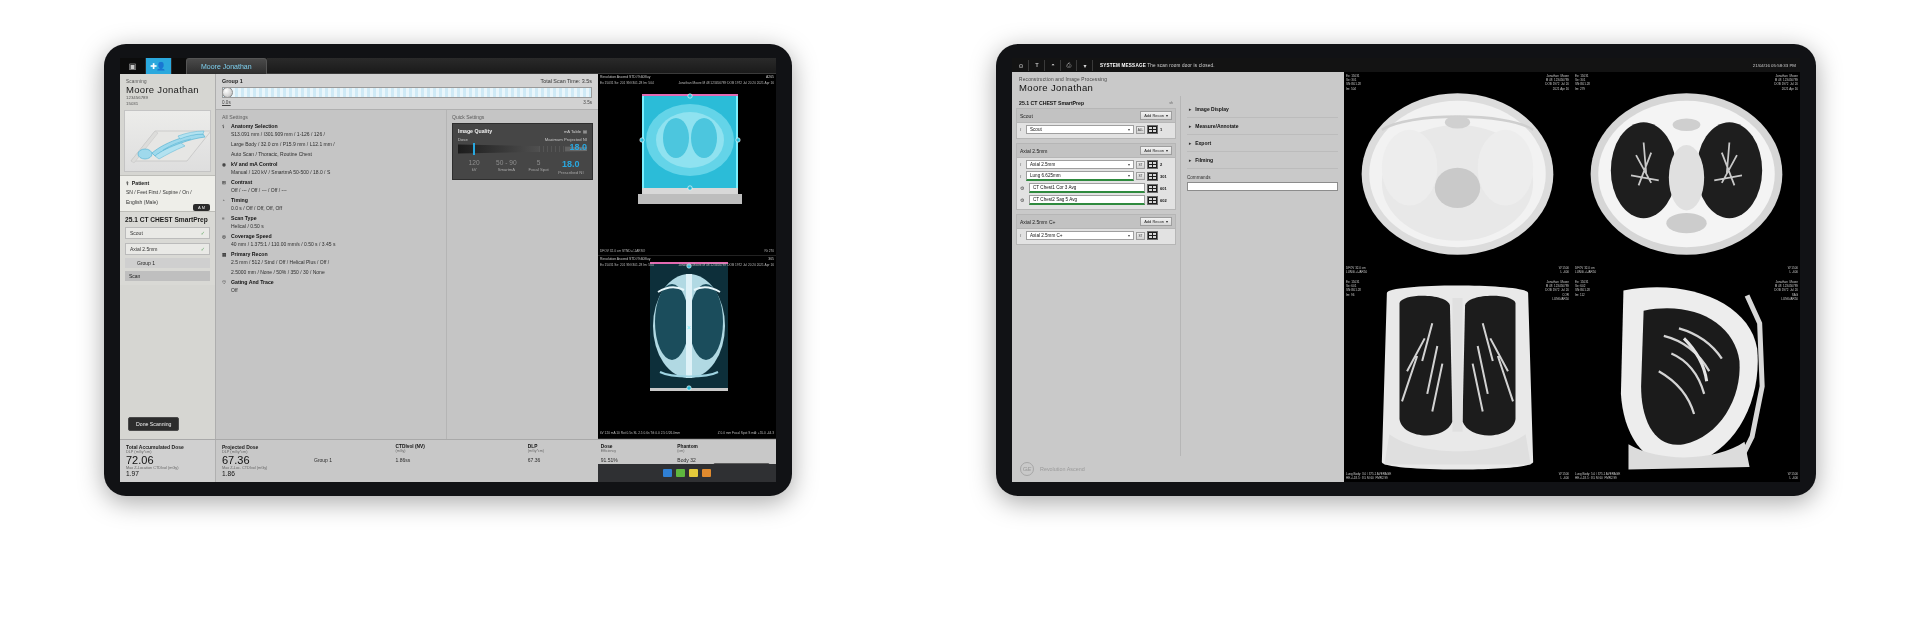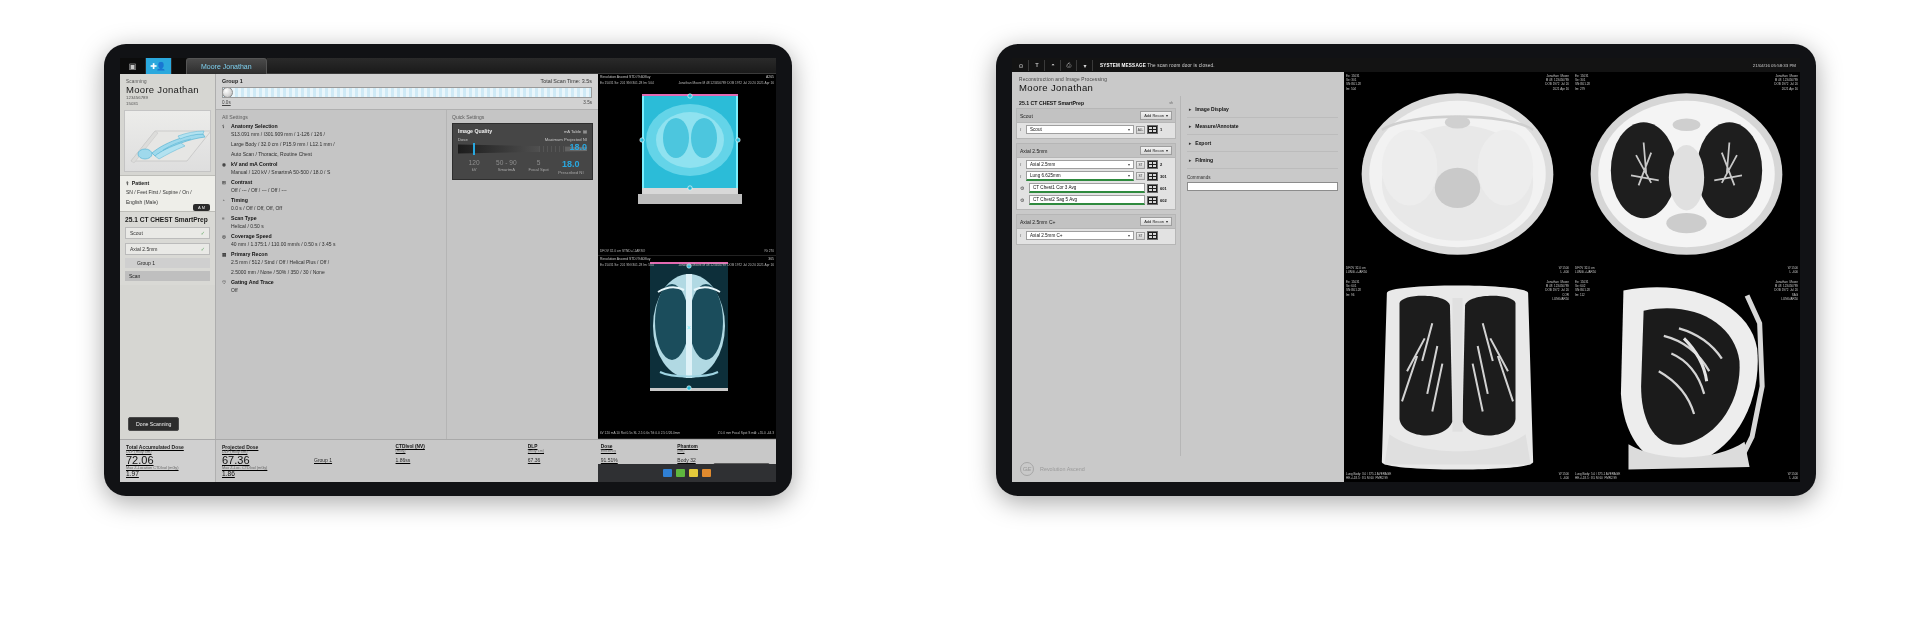--- a/index.html
+++ b/index.html
@@ -168,21 +168,21 @@
     position:absolute; left:2px; top:1px; right:2px; display:flex; justify-content:space-between;
     font-size:3.4px; color:#c9c9c9; z-index:4;
   }
   .sc-ol { position:absolute; font-size:3.2px; color:#bdbdbd; line-height:1.45; z-index:4; }
   .sc-ol.tl { left:2px; top:7px; }
   .sc-ol.tr { right:2px; top:7px; text-align:right; }
   .sc-ol.bl { left:2px; bottom:2px; }
   .sc-ol.br { right:2px; bottom:2px; text-align:right; }
   .sc-img { position:absolute; left:0; right:0; top:0; bottom:0; }
 
-  .l-bottom { flex: 0 0 auto; display: flex; background: #c8c8c8; border-top: 1px solid #a9a9a9; text-decoration: underline; }
+  .l-bottom { flex: 0 0 auto; display: flex; background: #c8c8c8; border-top: 1px solid #a9a9a9; }
   .dose-box { padding: 4px 6px; }
   .dose-box.b1 { width: 96px; flex:0 0 96px; border-right:1px solid #b0b0b0; background:#d0d0d0;}
   .dose-box.b2 { flex: 1; display:flex; }
   .dose-t { font-size: 5px; font-weight: bold; color: #1c1c1c; }
   .dose-u { font-size: 3.8px; color: #666; }
   .dose-n { font-size: 11px; color: #111; line-height:1.15; }
   .dose-n.sm { font-size: 6.6px; }
   .dose-tbl { font-size: 4.6px; color: #2c2c2c; width:100%; border-collapse: collapse; }
   .dose-tbl th { text-align:left; font-size:4.8px; color:#111; padding-bottom:1px; font-weight:bold;}
   .dose-tbl th div { font-weight: normal; font-size:3.6px; color:#666; }

